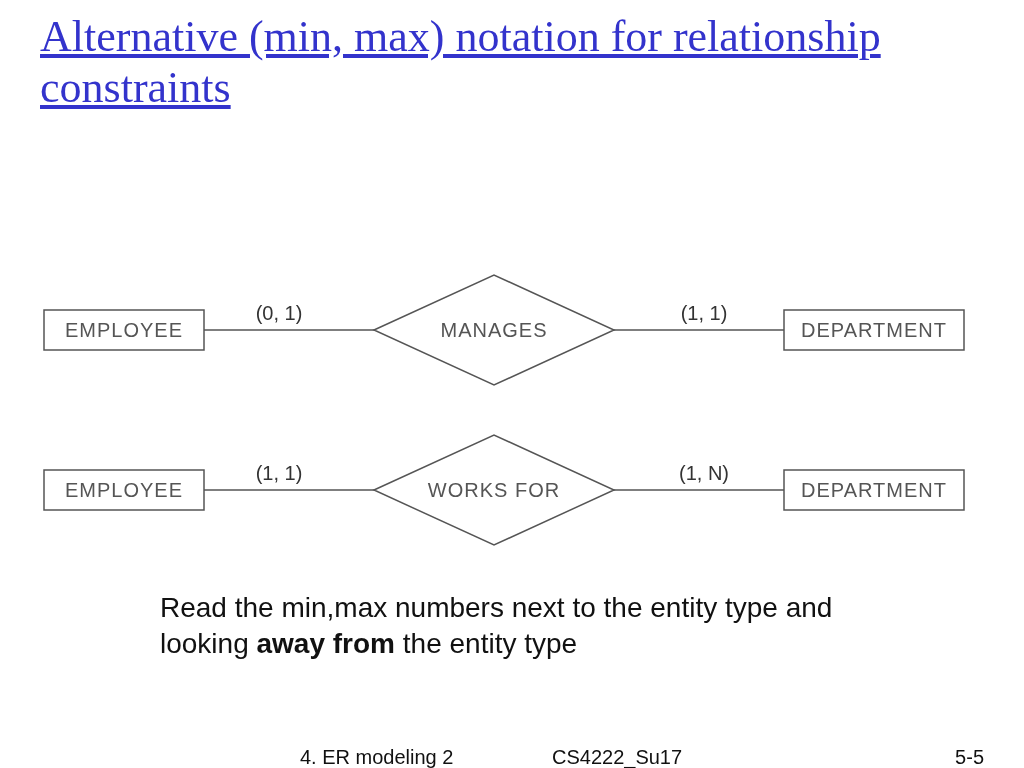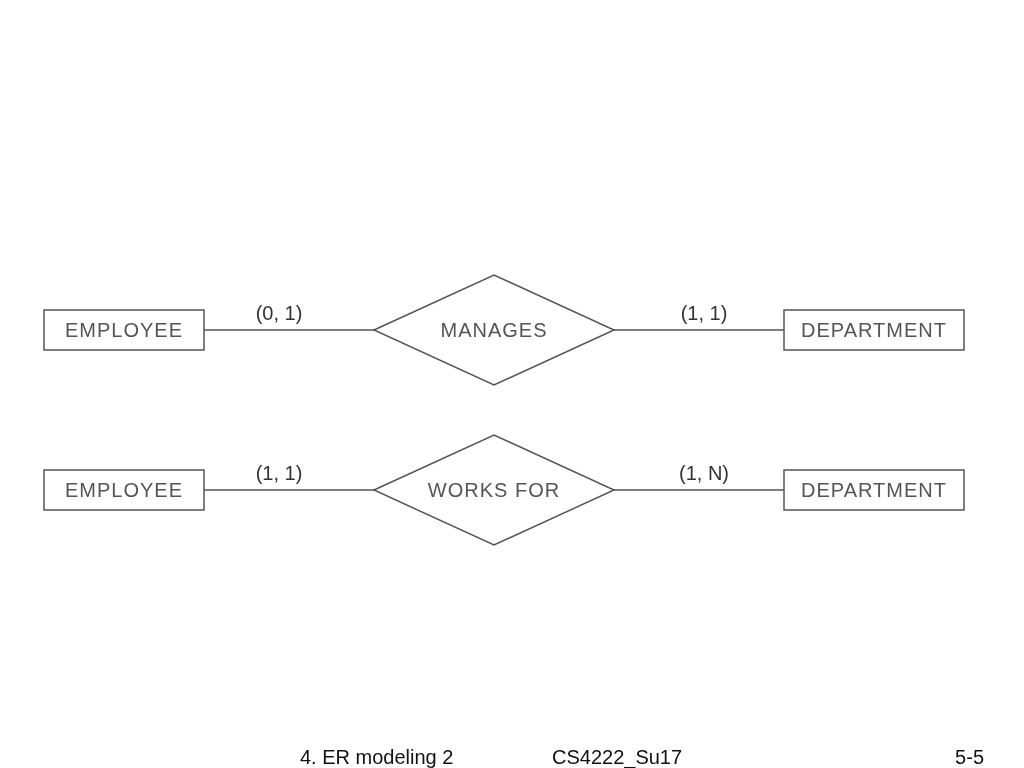--- a/index.html
+++ b/index.html
@@ -19,20 +19,21 @@
   .footer{position:absolute;bottom:22px;width:1024px;font-size:20px;color:#111}
   .foot-left{position:absolute;left:300px}
   .foot-mid{position:absolute;left:552px}
   .foot-right{position:absolute;right:40px}
 </style>
 </head>
 <body>
 
 <div class="slide">
 
+  <div class="title">Alternative (min, max) notation for relationship constraints</div>
 
   <div class="er-row row1">
     <svg width="920" height="120">
 
       <rect class="entity-box" x="0" y="40" width="160" height="40"></rect>
       <text class="entity-text" x="80" y="67" text-anchor="middle">EMPLOYEE</text>
 
       <line class="conn" x1="160" y1="60" x2="330" y2="60"></line>
       <text class="card" x="235" y="50" text-anchor="middle">(0, 1)</text>
 
@@ -55,20 +56,23 @@
       <text class="card" x="235" y="50" text-anchor="middle">(1, 1)</text>
       <polygon class="diamond" points="330,60 450,5 570,60 450,115"></polygon>
       <text class="entity-text" x="450" y="67" text-anchor="middle">WORKS FOR</text>
       <line class="conn" x1="570" y1="60" x2="740" y2="60"></line>
       <text class="card" x="660" y="50" text-anchor="middle">(1, N)</text>
       <rect class="entity-box" x="740" y="40" width="180" height="40"></rect>
       <text class="entity-text" x="830" y="67" text-anchor="middle">DEPARTMENT</text>
     </svg>
   </div>
 
+  <div class="caption">
+    <span>Read the min,max numbers next to the entity type and looking </span><b>away from</b><span> the entity type</span>
+  </div>
 
   <div class="footer">
     <span class="foot-left">4. ER modeling 2</span>
     <span class="foot-mid">CS4222_Su17</span>
     <span class="foot-right">5-5</span>
   </div>
 
 </div>
 
 </body></html>

